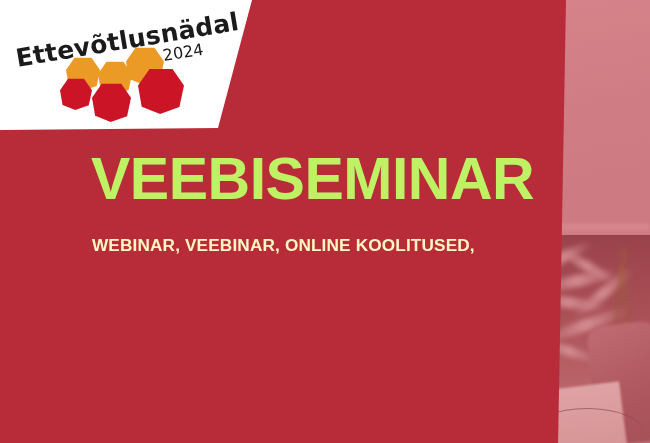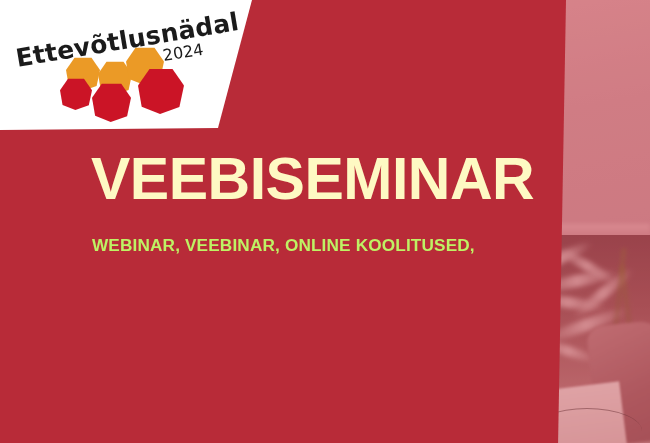--- a/index.html
+++ b/index.html
@@ -166,33 +166,33 @@
   
   .headline {
     position: absolute;
     left: 91px;
     top: 150px;
     font-family: "Liberation Sans", sans-serif;
     font-weight: 700;
     font-size: 59px;
     line-height: 1;
     letter-spacing: -0.5px;
-    color: #fef9c3;
+    color: #bef264;
     white-space: nowrap;
   }
   .subtitle {
     position: absolute;
     left: 92px;
     top: 232px;
     font-family: "Liberation Sans", sans-serif;
     font-weight: 700;
     font-size: 17.2px;
     line-height: 26px;
     letter-spacing: 0.15px;
-    color: #bef264;
+    color: #fef9c3;
     max-width: 500px;
   }
   .subtitle span { display: block; white-space: nowrap; }
 </style>
 </head>
 <body>
 
 <div id="stage">
 
   <div class="photo-strip">

